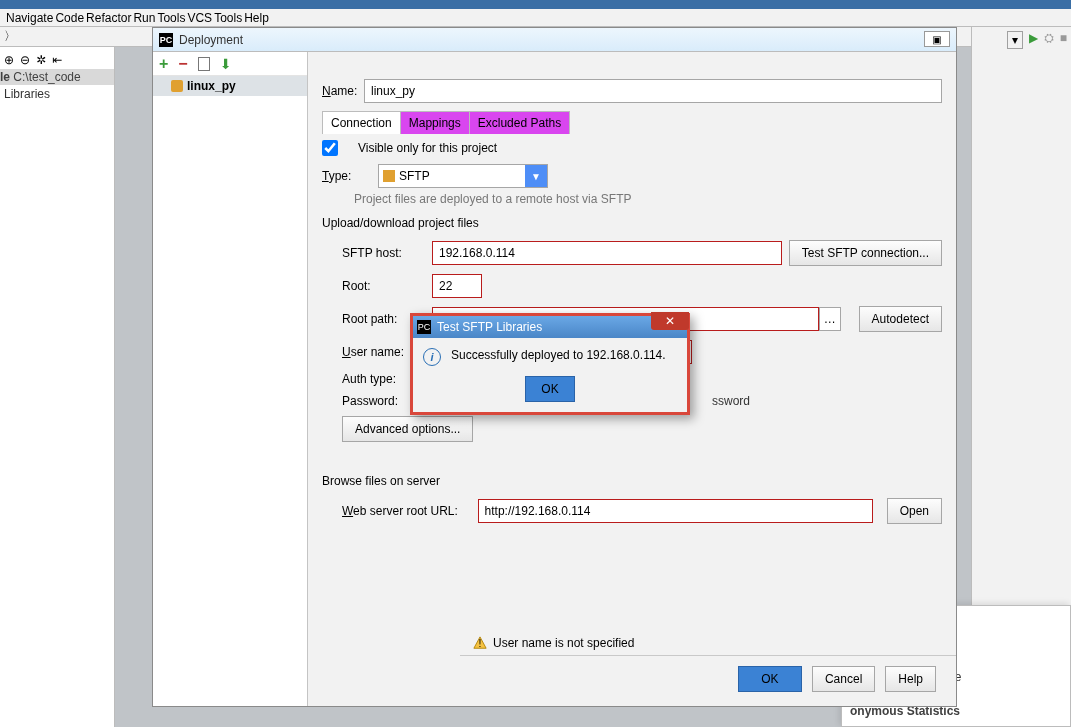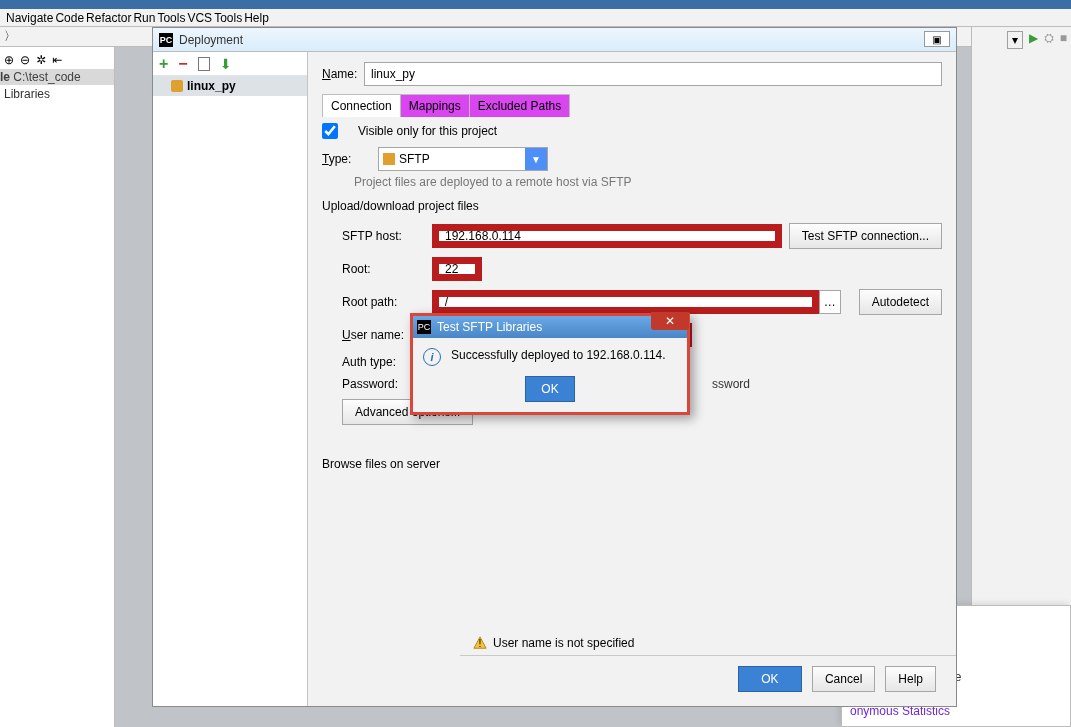--- a/index.html
+++ b/index.html
@@ -14,41 +14,41 @@
 .left-panel { position: absolute; top: 47px; left: 0; width: 115px; background: #fff; border-right: 1px solid #bcbcbc; height: 680px; padding-top: 4px; }
 .left-panel .toprow { display: flex; gap: 6px; padding: 2px 4px; }
 .left-panel .proj-label { background: #d9d9d9; padding: 1px 0; color: #404040; }
 .left-panel .lib-label { padding: 2px 4px; color: #333; }
 
 .right-strip { position: absolute; top: 27px; right: 0; width: 100px; background: #f2f2f2; height: 700px; border-left: 1px solid #bcbcbc; }
 .right-strip .run-icons { display: flex; gap: 6px; padding: 4px; justify-content: flex-end; }
 
 .notif { position: absolute; bottom: 0; right: 0; width: 230px; background: #fff; border: 1px solid #bcbcbc; padding: 8px; font-size: 12px; color: #333; box-shadow: -2px -2px 6px rgba(0,0,0,0.1); }
 .notif b { font-weight: bold; }
-.notif .link { color: #6d28d9; }
+.notif .link { color: #404040; font-weight: bold; }
 
 
 .dlg { position: absolute; top: 27px; left: 152px; width: 805px; height: 680px; background: #f2f2f2; border: 1px solid #8a8a8a; display: flex; flex-direction: column; }
 .dlg-title { height: 24px; background: linear-gradient(#edf6fd,#d9ecfb); border-bottom: 1px solid #bcbcbc; display: flex; align-items: center; padding: 0 6px; position: relative; }
 .dlg-title .pc-badge { width: 14px; height: 14px; background: #000; color: #fff; font-size: 9px; font-weight: bold; display: flex; align-items: center; justify-content: center; margin-right: 6px; }
 .dlg-title .ttl { color: #333; }
 .dlg-title .winbtn { position: absolute; right: 6px; top: 3px; width: 26px; height: 16px; border: 1px solid #999; background: #fff; display: flex; align-items: center; justify-content: center; font-size: 10px; }
 
 .dlg-body { flex: 1; display: flex; }
 .side { width: 155px; background: #fff; border-right: 1px solid #c4c4c4; }
 .side-tb { height: 24px; display: flex; align-items: center; gap: 10px; padding-left: 6px; border-bottom: 1px solid #e4e4e4; }
 .side-tb .plus { color: #3a9b3a; font-weight: bold; font-size: 16px; }
 .side-tb .minus { color: #b33; font-weight: bold; font-size: 16px; }
 .side-tb .copy { width: 12px; height: 14px; border: 1px solid #777; background: #fff; }
 .side-tb .arrow { color: #3a9b3a; font-size: 14px; }
 .side-item { display: flex; align-items: center; gap: 4px; padding: 3px 18px; background: #dde2e6; }
 .side-item .glob { width: 12px; height: 12px; background: #e0a030; border-radius: 2px; }
 .side-item .nm { font-weight: bold; }
 
-.main { flex: 1; padding: 10px 14px; background: #f2f2f2; overflow: hidden; }
+.main { flex: 1; padding: 10px 14px; background: #f2f2f2; overflow: hidden; margin-top: 17px; }
 .row { display: flex; align-items: center; margin-bottom: 8px; }
 .row > label { width: 42px; }
 .name-input { flex: 1; height: 24px; border: 1px solid #a6a6a6; padding: 0 6px; background: #fff; }
 
 .tabs { display: flex; margin-bottom: 6px; }
 .tab { padding: 4px 8px; background: #d946ef; border: 1px solid #bcbcbc; border-bottom: none; margin-right: -1px; }
 .tab.active { background: #fff; }
 
 .chk-row { display: flex; align-items: center; gap: 20px; margin-bottom: 8px; }
 .chk { width: 16px; height: 16px; }
@@ -57,23 +57,23 @@
 .type-row label { width: 38px; }
 .type-combo { width: 170px; height: 24px; border: 1px solid #a6a6a6; background: #fff; display: flex; align-items: center; position: relative; padding-left: 4px; }
 .type-combo .glob { width: 12px; height: 12px; background: #e0a030; margin-right: 4px; }
 .type-combo .arrow-btn { position: absolute; right: 0; top: 0; width: 22px; height: 22px; background: #4e8ef7; display: flex; align-items: center; justify-content: center; color: #fff; font-size: 10px; }
 .hint { color: #777; margin-left: 32px; margin-bottom: 10px; }
 
 .section-title { margin: 6px 0 10px 0; }
 
 .form-row { display: flex; align-items: center; margin-bottom: 8px; }
 .form-row > label { width: 90px; margin-left: 20px; }
-.txt { height: 24px; border: 7px solid #b91c1c; background: #fff; padding: 0 6px; }
+.txt { height: 24px; border: 1px solid #b91c1c; background: #fff; padding: 0 6px; }
 .btn { height: 26px; border: 1px solid #a6a6a6; background: linear-gradient(#fdfdfd,#e6e6e6); padding: 0 12px; cursor: pointer; }
-.btn.primary { background: #3b82d4; color: #ffffff; border-color: #2a63a8; }
+.btn.primary { background: #3b82d4; color: #000000; border-color: #2a63a8; }
 .dots { width: 22px; height: 24px; border: 1px solid #a6a6a6; background: #fff; display: flex; align-items: center; justify-content: center; }
 
 .warn-row { position: absolute; bottom: 56px; left: 320px; display: flex; align-items: center; gap: 6px; }
 .warn-icon { width: 14px; height: 14px; }
 .btn-row { position: absolute; bottom: 14px; right: 20px; display: flex; gap: 10px; }
 .hr { position: absolute; bottom: 50px; left: 307px; right: 0; border-top: 1px solid #c9c9c9; }
 
 .host-input { width: 350px; }
 .port-input { width: 50px; }
 .root-input { width: 388px; }
@@ -220,20 +220,26 @@
         <span style="margin-left:280px;color:#333;">ssword</span>
       </div>
 
       <div class="form-row" style="margin-left:20px;">
         <button class="btn">Advanced options...</button>
       </div>
 
       <div style="height:18px;"></div>
       <div class="section-title">Browse files on server</div>
 
+      <div class="form-row">
+        <label style="width:140px;" class="underline-first">Web server root URL:</label>
+        <input class="txt url-input" value="http://192.168.0.114" style="">
+        <div style="width:14px;"></div>
+        <button class="btn">Open</button>
+      </div>
     </div>
   </div>
 
   <div class="warn-row">
     <svg class="warn-icon" viewBox="0 0 16 16">
         <polygon points="8,1 15,14 1,14" fill="#f5c242" stroke="#b08000"></polygon>
         <text x="8" y="12" text-anchor="middle" font-size="10" fill="#000">!</text>
       </svg>
     <span>User name is not specified</span>
   </div>

